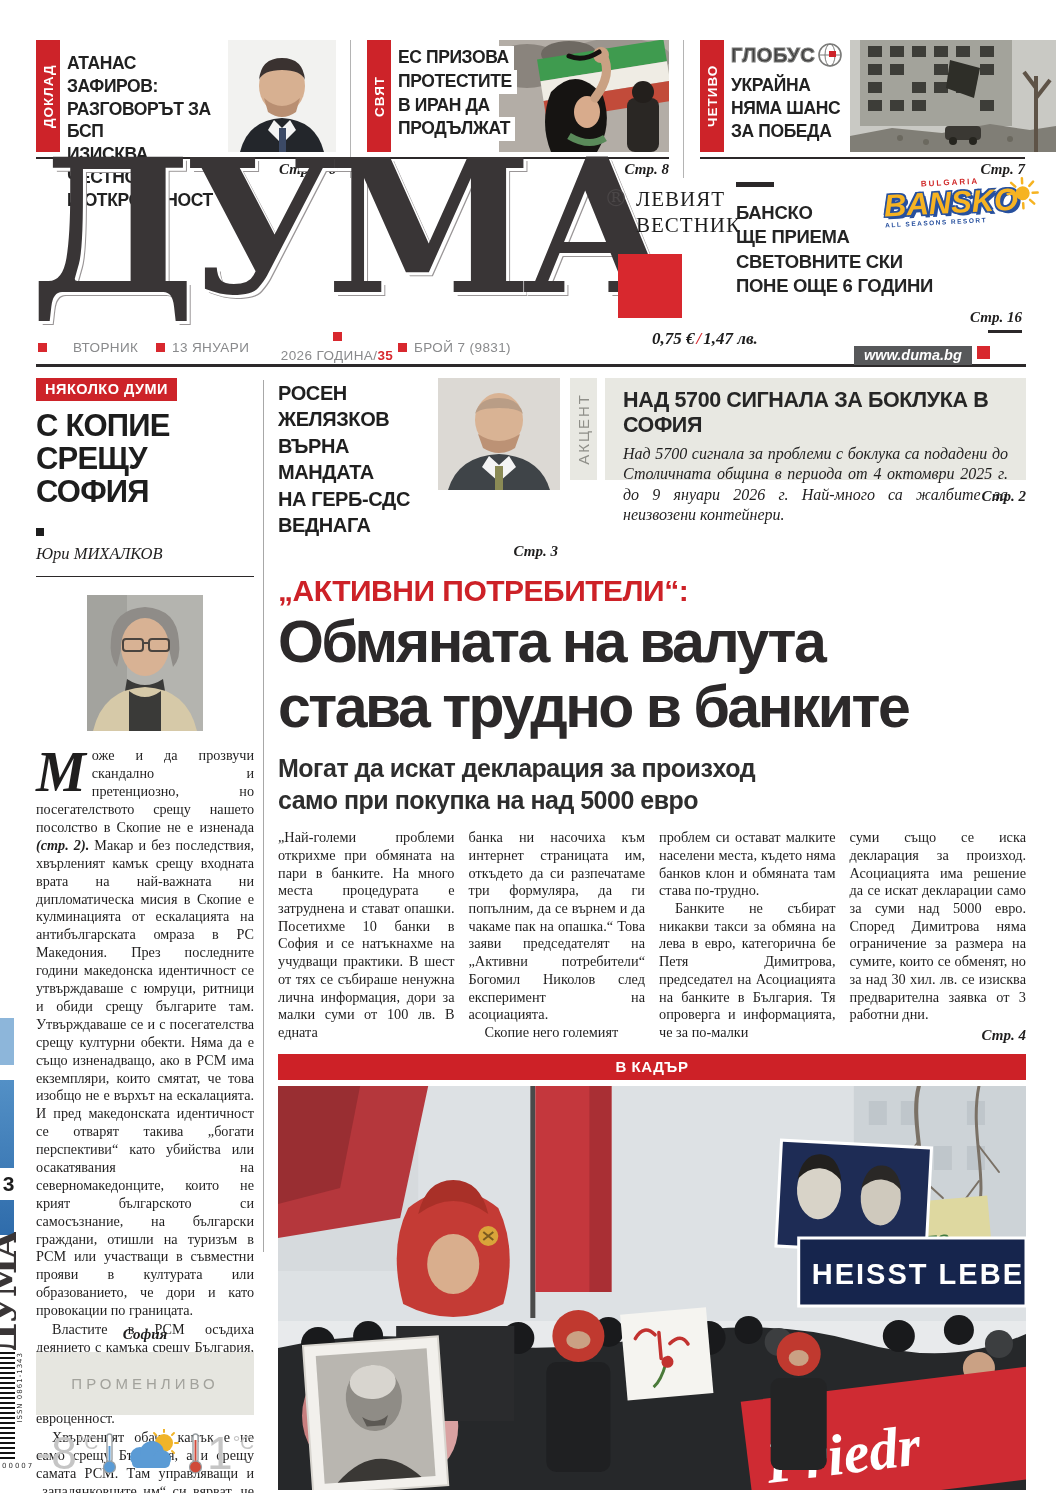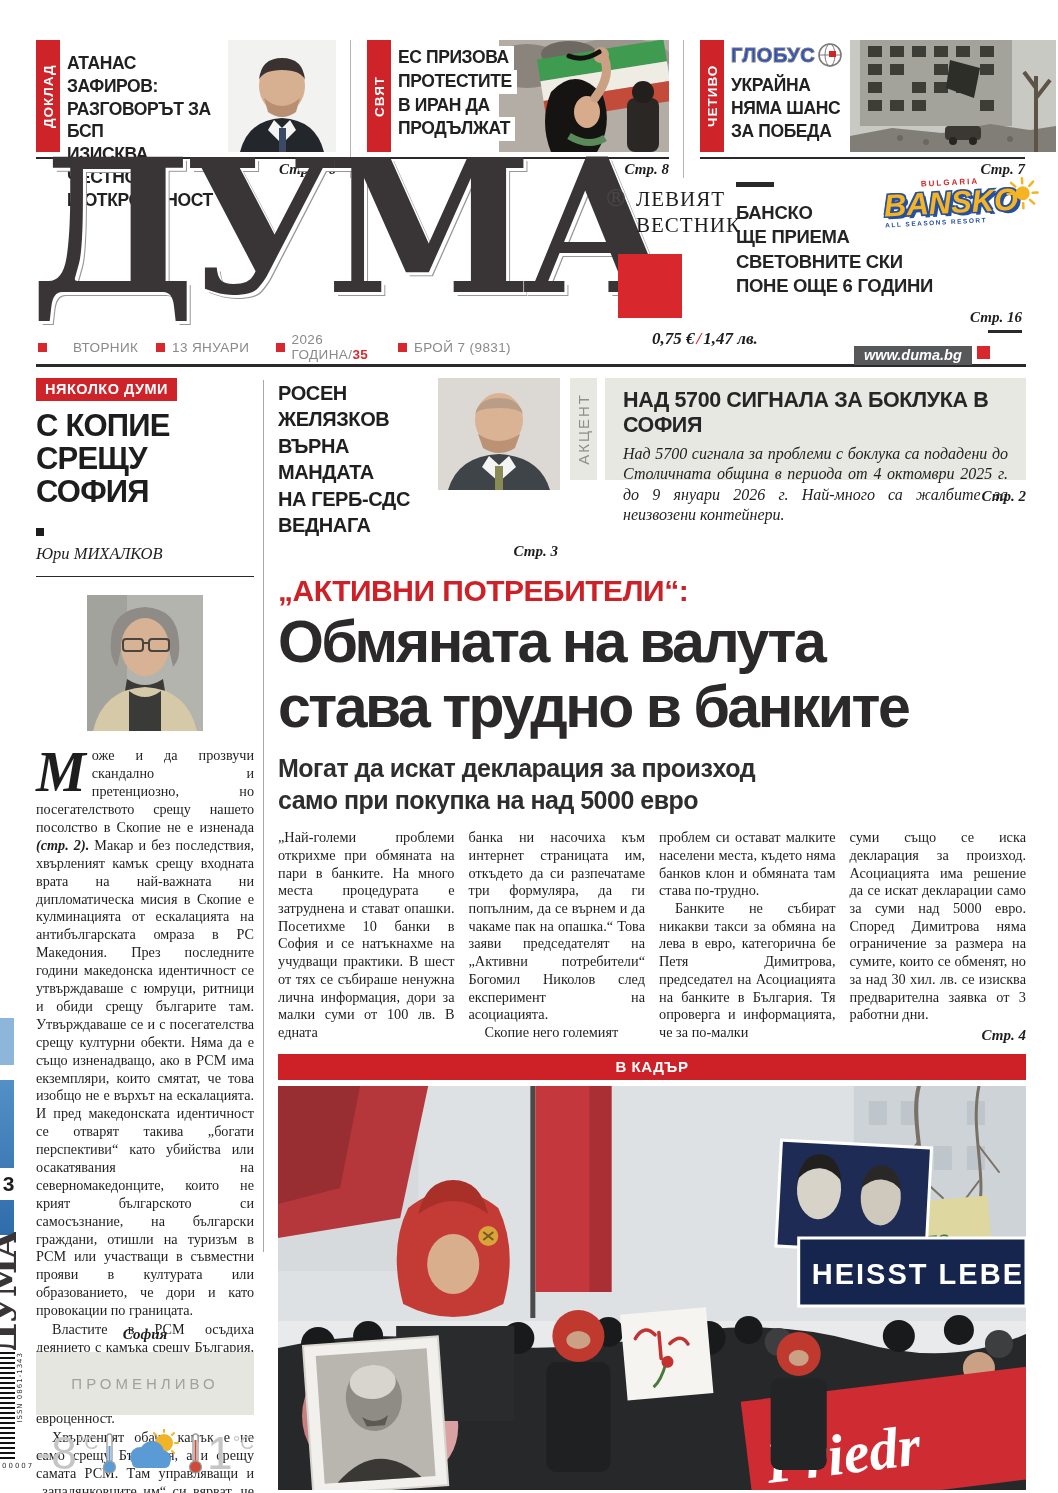--- a/index.html
+++ b/index.html
@@ -21,21 +21,21 @@
            line-height:1.3;letter-spacing:-0.4px;color:#212121;}
   .t1 .t-title{flex:1;padding-top:12px;}
   .t1 .t-photo{width:108px;}
   .t2-content{position:relative;flex:1;}
   .t2-photo{position:absolute;right:0;top:0;width:170px;height:112px;}
   .t2-lines{position:relative;z-index:2;padding-top:6px;}
   .t2-lines .l{display:table;background:#fff;padding:0 5px 1px 0;}
   .t3-content{flex:1;padding-top:2px;}
   .globus{display:flex;align-items:center;gap:2px;margin-bottom:6px;}
   .globus-txt{font-family:"Liberation Sans",sans-serif;font-weight:bold;font-size:20px;
-              color:#1d4ed8;-webkit-text-stroke:1.2px #7a7a78;letter-spacing:0.5px;}
+              color:#404040;-webkit-text-stroke:1.2px #7a7a78;letter-spacing:0.5px;}
   .t3 .t-photo{width:206px;}
   .t-photo svg{display:block;}
   .teaser-footer{border-top:2px solid #2b2829;margin-top:5px;padding-top:2px;
                  text-align:right;font-weight:bold;font-style:italic;font-size:15px;}
 
   
   .masthead{position:absolute;top:172px;left:36px;width:990px;height:192px;}
   .duma-logo{position:absolute;left:-6px;top:-38px;font-family:"DejaVu Serif",serif;
              font-weight:bold;font-size:186px;line-height:1;letter-spacing:-10px;color:#393536;
              text-shadow:3px 3px 0 #fff,4px 4px 0 #9a9697;}
@@ -56,21 +56,21 @@
   .bansko-sub{font-family:"Liberation Sans",sans-serif;font-weight:bold;font-size:6.5px;
               letter-spacing:1.5px;color:#27509e;text-align:left;padding-left:8px;}
   .bansko-sun{position:absolute;right:-14px;top:2px;}
   .bansko-page{text-align:right;font-weight:bold;font-style:italic;font-size:15px;margin-top:10px;padding-right:4px;}
   .bansko-underline{width:34px;height:3px;background:#2b2829;margin:4px 4px 0 auto;}
   .dateline{position:absolute;left:2px;top:160px;display:flex;align-items:center;
             font-family:"Liberation Sans",sans-serif;font-size:13.5px;color:#898a8c;letter-spacing:0.4px;}
   .dl-item{display:flex;align-items:center;gap:7px;}
   .dl-sq{width:9px;height:9px;background:#d8282e;display:inline-block;}
   .dl-red{color:#d8282e;font-weight:bold;}
-  .dl-item.i1{width:118px;gap:26px;} .dl-item.i2{width:120px;} .dl-item.i3{width:122px;}
+  .dl-item.i1{width:118px;gap:26px;} .dl-item.i2{width:120px;} .dl-item.i3{width:122px;flex-direction:column;}
   .price{position:absolute;left:616px;top:157px;font-weight:bold;font-style:italic;font-size:17px;color:#1d1d1d;}
   .price .sep{color:#d8282e;padding:0 2px;}
   .site-bar{position:absolute;left:818px;top:174px;display:flex;align-items:flex-start;gap:5px;z-index:3;}
   .site-bar .lbl{background:#57585a;color:#fff;font-family:"Liberation Sans",sans-serif;
                  font-weight:bold;font-style:italic;font-size:14.5px;padding:1px 10px 2px;}
   .site-bar .sq{width:13px;height:13px;background:#d8282e;}
   .main-rule{position:absolute;top:364px;left:36px;width:990px;border-top:3px solid #2c292a;}
 
   
   .main{position:absolute;top:378px;left:36px;width:990px;height:1100px;}

